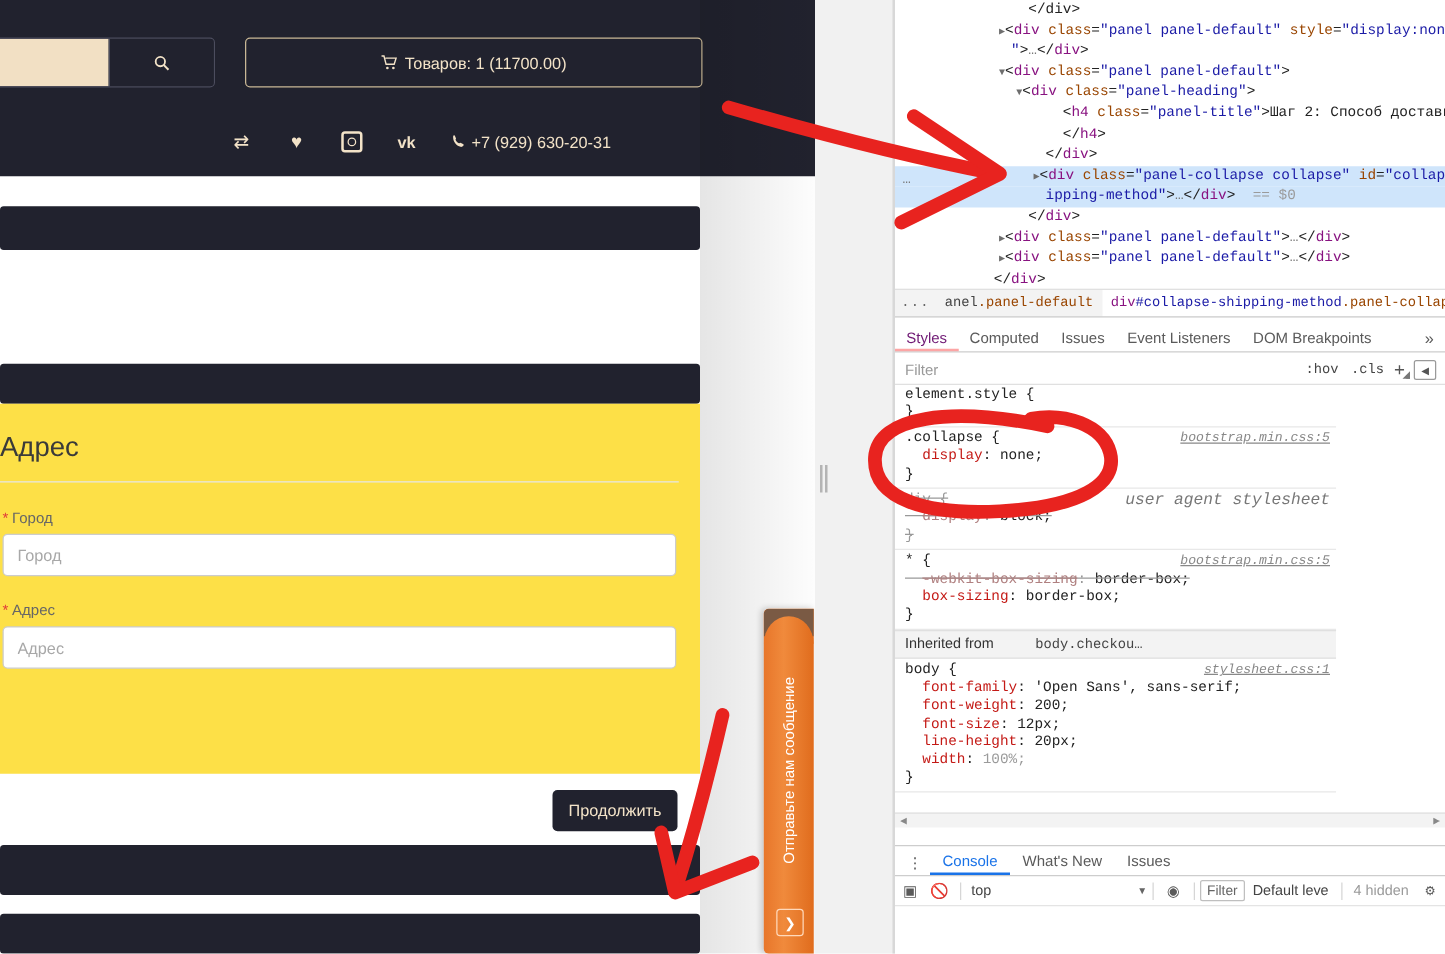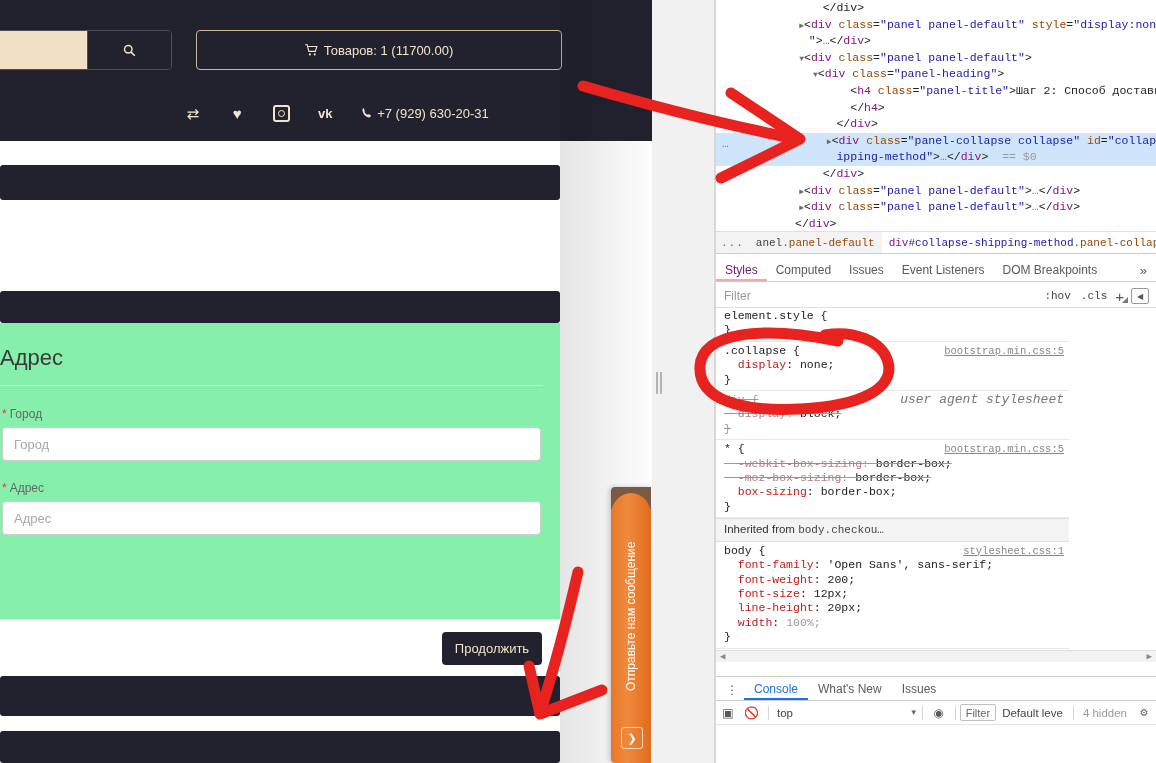--- a/index.html
+++ b/index.html
@@ -60,21 +60,21 @@
   .panel-bar{
     position:absolute;left:0;background:#21222e;border-radius:3px;
   }
   #bar1{top:165px;width:560px;height:35px;}
   #bar2{top:291px;width:560px;height:32px;}
   #bar3{top:676px;width:560px;height:40px;}
   #bar4{top:731px;width:560px;height:32px;}
 
   .panel-body{
     position:absolute;left:0;top:323px;width:560px;height:296px;
-    background:#86efac;
+    background:#fde047;
   }
   .addr-title{
     position:absolute;left:0;top:22px;font-size:22px;color:#3a3a3a;
     font-family:"Liberation Sans",sans-serif;font-weight:400;
   }
   .hr{
     position:absolute;left:0;top:62px;width:543px;height:1px;background:#e6e6e6;
   }
   .f-label{
     position:absolute;font-size:12px;color:#666;
@@ -210,30 +210,30 @@
 
   .styles-pane{
     position:absolute;left:0;top:307px;width:353px;height:355px;
     font-size:11.5px;line-height:14.4px;color:#222;overflow:hidden;
   }
   .rule{position:relative;padding:2px 0 3px 8px;border-bottom:1px solid #e8e8e8;}
   .prop{color:#c41a16;}
   .val-dark{color:#222;}
   .src{
     position:absolute;right:5px;top:2px;font-size:10.5px;color:#888;
-    text-decoration:underline;cursor:pointer;white-space:nowrap;
+    text-decoration:underline;cursor:pointer;white-space:nowrap;font-style:italic;
   }
   .strike{text-decoration:line-through;color:#999;}
   .strike .prop{color:#b08080;text-decoration:line-through;}
   .ua-note{position:absolute;right:5px;top:2px;font-style:italic;color:#777;font-size:13px;white-space:nowrap;}
   .inherit-hdr{
     background:#f3f3f3;border-top:1px solid #e0e0e0;border-bottom:1px solid #e0e0e0;
     padding:3px 8px;font-family:"Liberation Sans",sans-serif;font-size:11.5px;color:#333;
   }
-  .inherit-hdr .mono{font-family:"Liberation Mono",monospace;color:#444;font-size:11px;}
+  .inherit-hdr .mono{font-family:"Liberation Mono",monospace;color:#444;font-size:11px;margin-left:30px;}
   .dim{color:#9a9a9a;}
   .swatch{
     display:inline-block;width:9px;height:9px;background:#666;border:1px solid #999;
     vertical-align:-1px;margin-right:2px;
   }
   .hscroll{
     position:absolute;left:0;top:650px;width:440px;height:12px;
     background:#f3f3f3;border-top:1px solid #e0e0e0;
     display:flex;align-items:center;justify-content:space-between;
     font-size:9px;color:#888;padding:0 4px;box-sizing:border-box;
@@ -406,21 +406,20 @@
       <div class="rule">
         <span class="ua-note">user agent stylesheet</span>
         <div class="strike">div {</div>
         <div class="strike">&nbsp;&nbsp;<span class="prop">display</span>: <span class="val-dark">block;</span></div>
         <div class="strike">}</div>
       </div>
       <div class="rule">
         <span class="src">bootstrap.min.css:5</span>
         <div class="">* {</div>
         <div class="strike">&nbsp;&nbsp;<span class="prop">-webkit-box-sizing</span>: <span class="val-dark">border-box;</span></div>
-        <div class="strike">&nbsp;&nbsp;<span class="prop">-moz-box-sizing</span>: <span class="val-dark">border-box;</span></div>
         <div class="">&nbsp;&nbsp;<span class="prop">box-sizing</span>: <span class="val-dark">border-box;</span></div>
         <div class="">}</div>
       </div>
       <div class="inherit-hdr">Inherited from <span class="mono">body.checkou…</span></div>
       <div class="rule">
         <span class="src">stylesheet.css:1</span>
         <div class="">body {</div>
         <div class="">&nbsp;&nbsp;<span class="prop">font-family</span>: <span class="val-dark">'Open Sans', sans-serif;</span></div>
         <div class="">&nbsp;&nbsp;<span class="prop">font-weight</span>: <span class="val-dark">200;</span></div>
         <div class="">&nbsp;&nbsp;<span class="prop">font-size</span>: <span class="val-dark">12px;</span></div>

